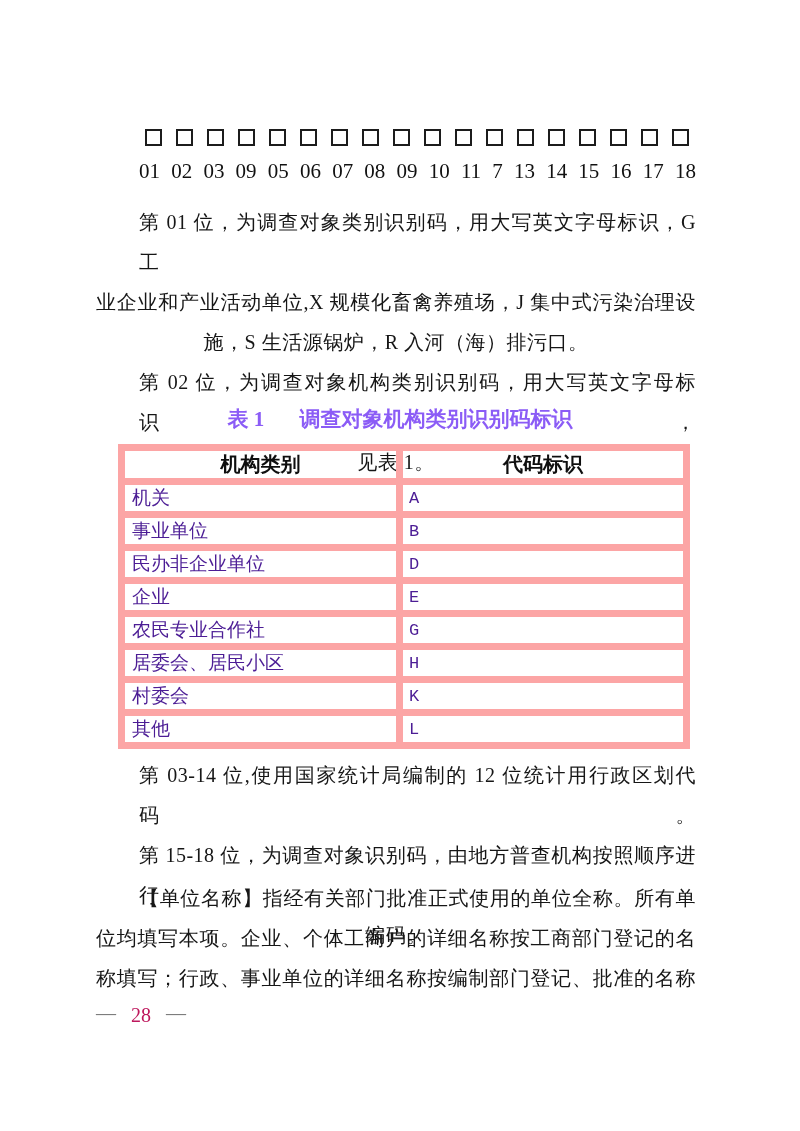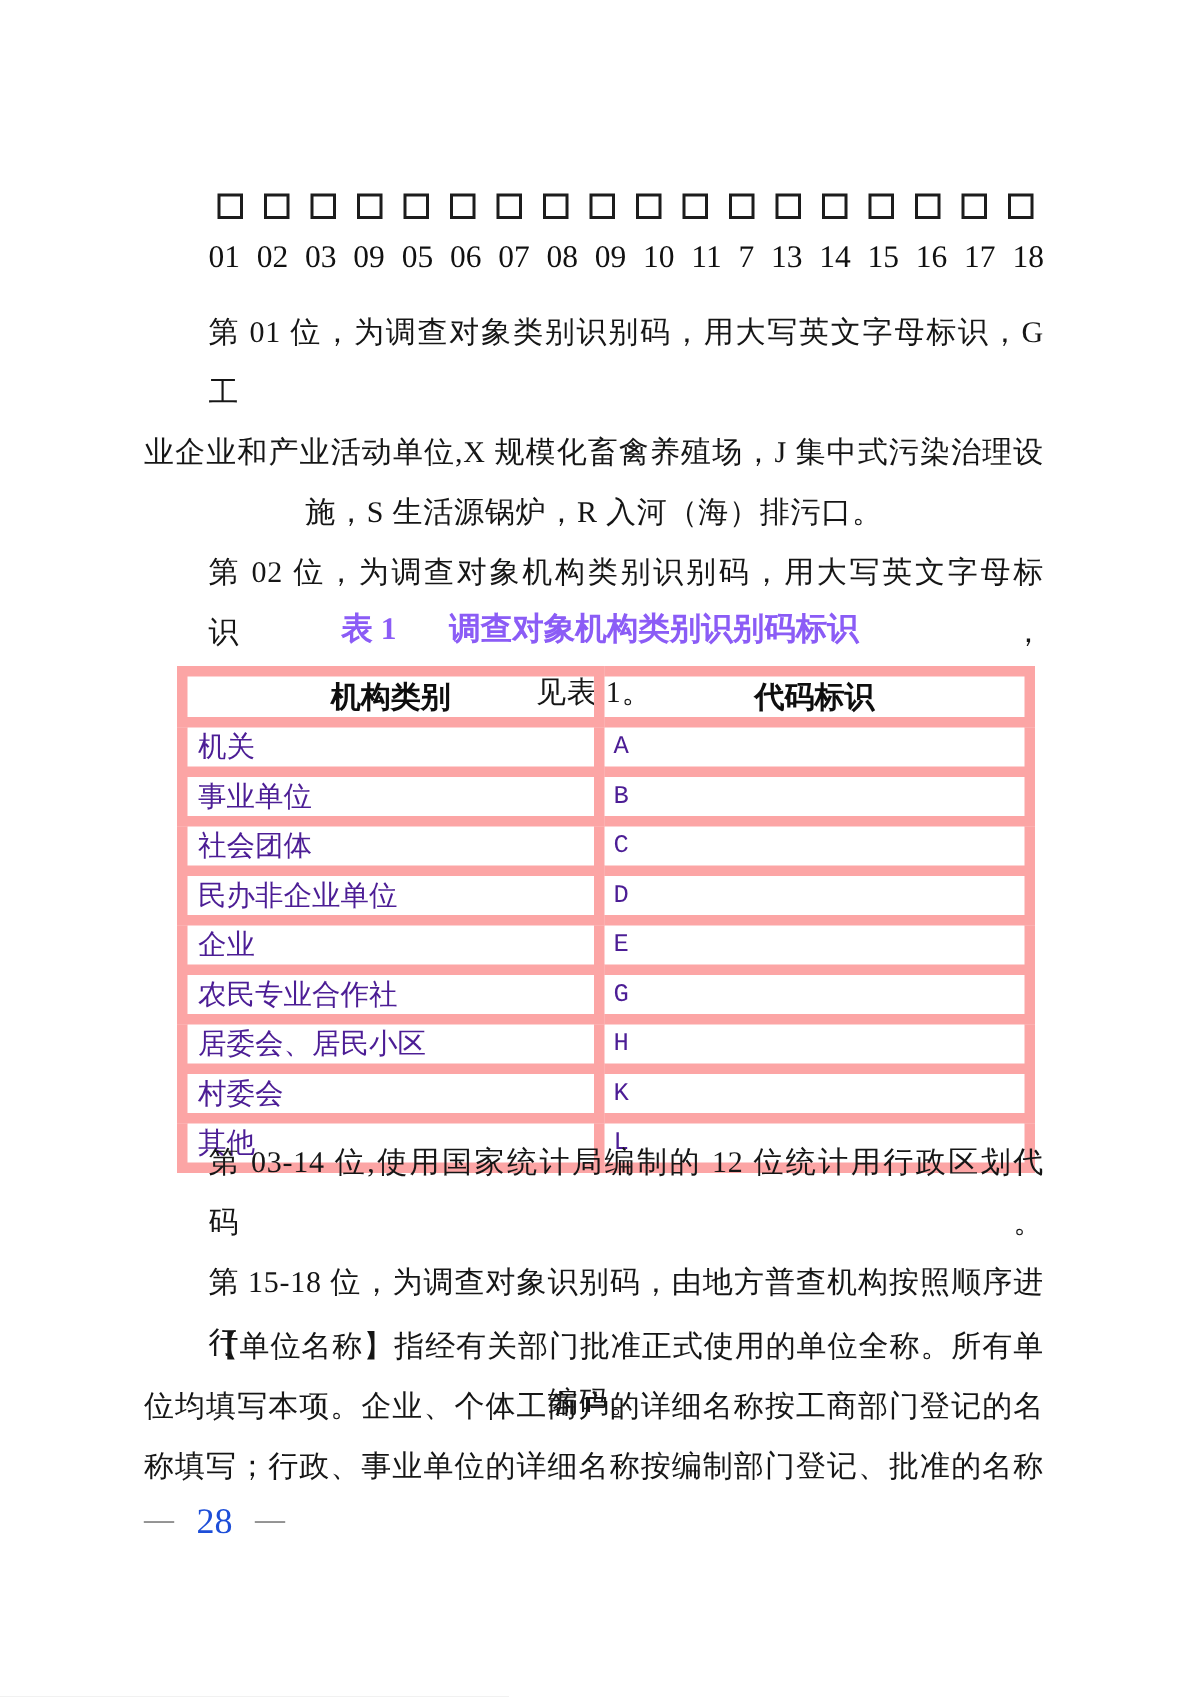--- a/index.html
+++ b/index.html
@@ -96,21 +96,21 @@
   .footer {
     position: absolute;
     left: 96px; top: 1002px;
     display: flex; align-items: center; gap: 15px;
     height: 26px;
   }
   .footer .dash {
     color: #757575; font-size: 20px; line-height: 20px;
     position: relative; top: -2px;
   }
-  .footer .pagenum { font-size: 24px; color: #1d4ed8; }
+  .footer .pagenum { font-size: 20px; color: #be185d; }
 </style>
 </head>
 <body>
 
 <div class="page">
 
   <div class="checkbox-row">
       <span class="cbox"></span>
       <span class="cbox"></span>
       <span class="cbox"></span>
@@ -178,24 +178,20 @@
     <tbody id="tableBody">
         <tr>
           <td>机关</td>
           <td>A</td>
         </tr>
         <tr>
           <td>事业单位</td>
           <td>B</td>
         </tr>
         <tr>
-          <td>社会团体</td>
-          <td>C</td>
-        </tr>
-        <tr>
           <td>民办非企业单位</td>
           <td>D</td>
         </tr>
         <tr>
           <td>企业</td>
           <td>E</td>
         </tr>
         <tr>
           <td>农民专业合作社</td>
           <td>G</td>

